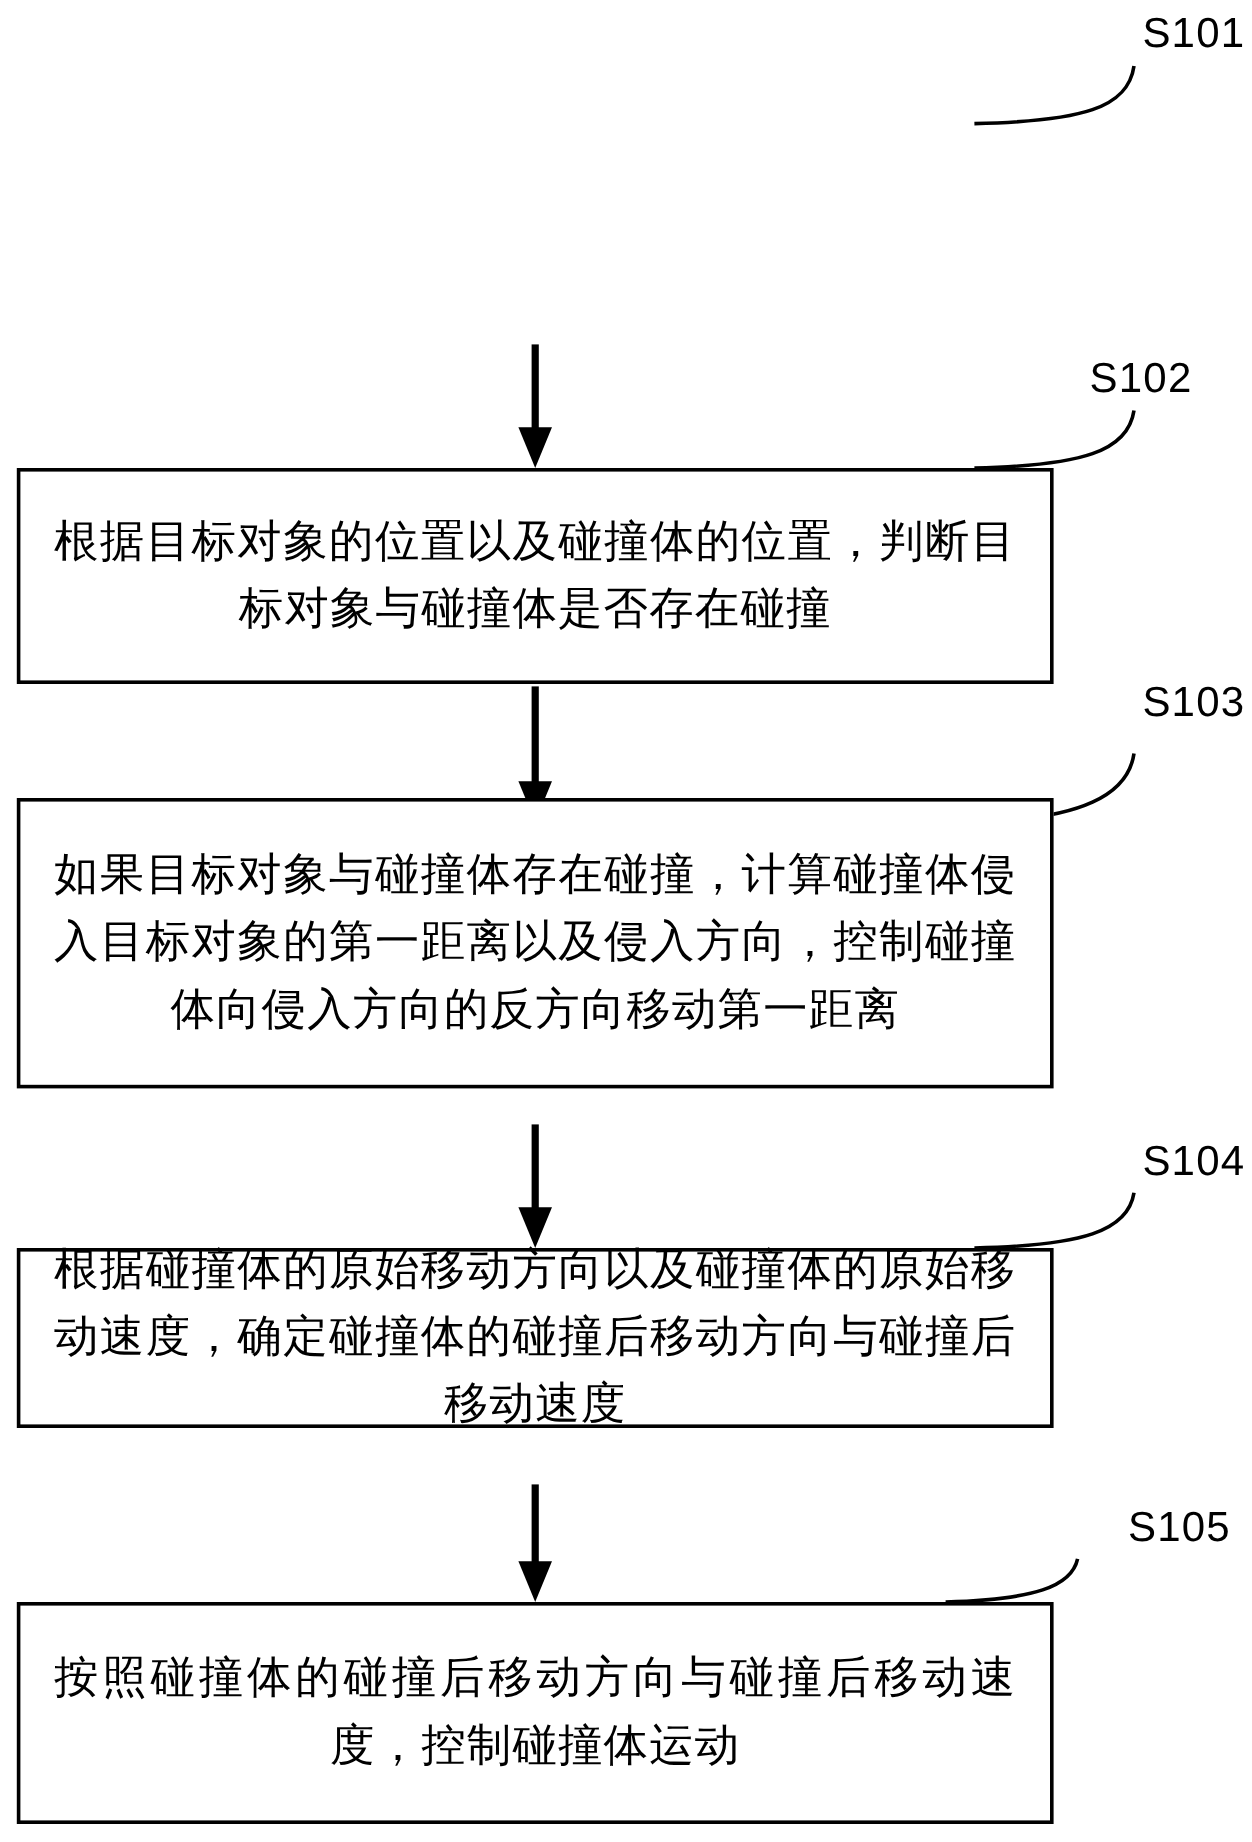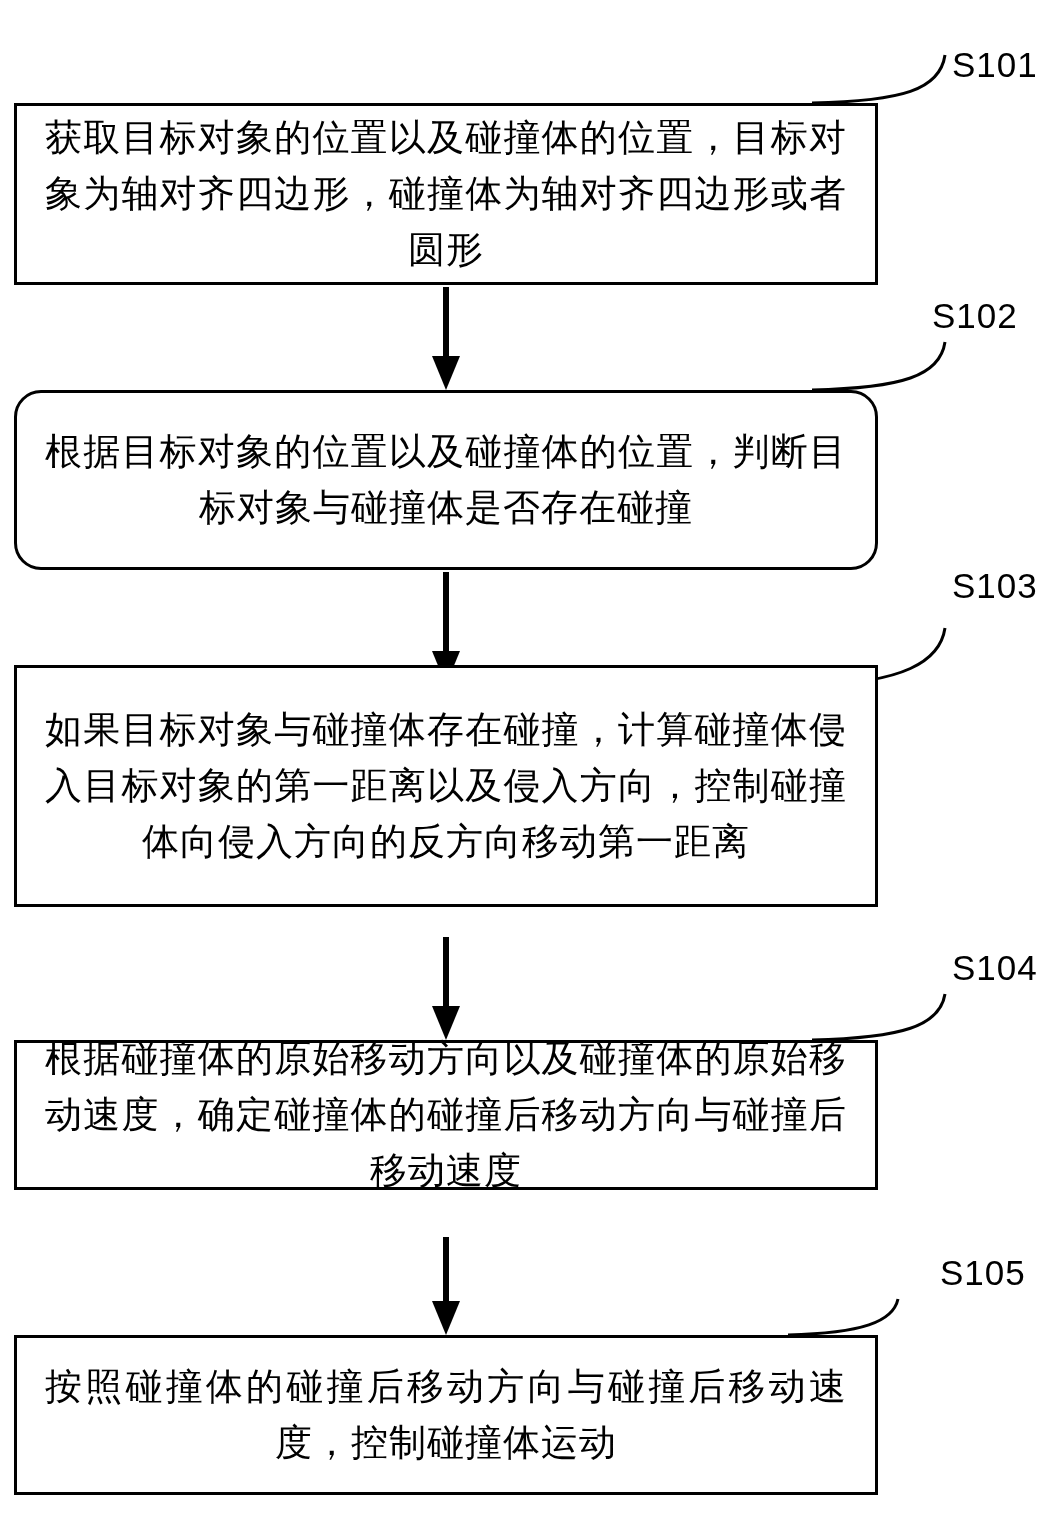--- a/index.html
+++ b/index.html
@@ -42,27 +42,27 @@
   }
   .step-label {
     position: absolute;
     font-family: "Liberation Sans", sans-serif;
     font-size: 35px;
     color: #000000;
     letter-spacing: 1px;
     white-space: nowrap;
   }
   #box-1 { top: 103px; height: 182px; }
-  #box-2 { top: 390px; height: 180px; border-radius: 27px; }
+  #box-2 { top: 390px; height: 180px; }
   #box-3 { top: 665px; height: 242px; }
   #box-4 { top: 1040px; height: 150px; }
-  #box-5 { top: 1335px; height: 160px; justify-content: flex-end; }
+  #box-5 { top: 1335px; height: 185px; justify-content: flex-end; }
 
-  #label-1 { left: 952px; top: 8px; margin-top: 37px; }
-  #label-2 { left: 932px; top: 296px; }
+  #label-1 { left: 952px; top: 8px; }
+  #label-2 { left: 908px; top: 296px; }
   #label-3 { left: 952px; top: 566px; }
   #label-4 { left: 952px; top: 948px; }
   #label-5 { left: 940px; top: 1253px; text-align: center; }
 </style>
 </head>
 <body>
 
 <div class="canvas">
 
   <svg class="svg-layer" viewBox="0 0 1043 1535" xmlns="http://www.w3.org/2000/svg">
@@ -85,23 +85,20 @@
     <line x1="446" y1="1237" x2="446" y2="1307" stroke="#000000" stroke-width="6"></line>
     <polygon points="446,1335 432,1301 460,1301" fill="#000000"></polygon>
   </svg>
 
   <div class="step-label" id="label-1">S101</div>
   <div class="step-label" id="label-2">S102</div>
   <div class="step-label" id="label-3">S103</div>
   <div class="step-label" id="label-4">S104</div>
   <div class="step-label" id="label-5">S105</div>
 
-  <div class="flow-box" id="box-1">
-    <div class="box-text">获取目标对象的位置以及碰撞体的位置，目标对象为轴对齐四边形，碰撞体为轴对齐四边形或者圆形</div>
-  </div>
 
   <div class="flow-box" id="box-2">
     <div class="box-text">根据目标对象的位置以及碰撞体的位置，判断目标对象与碰撞体是否存在碰撞</div>
   </div>
 
   <div class="flow-box" id="box-3">
     <div class="box-text">如果目标对象与碰撞体存在碰撞，计算碰撞体侵入目标对象的第一距离以及侵入方向，控制碰撞体向侵入方向的反方向移动第一距离</div>
   </div>
 
   <div class="flow-box" id="box-4">

